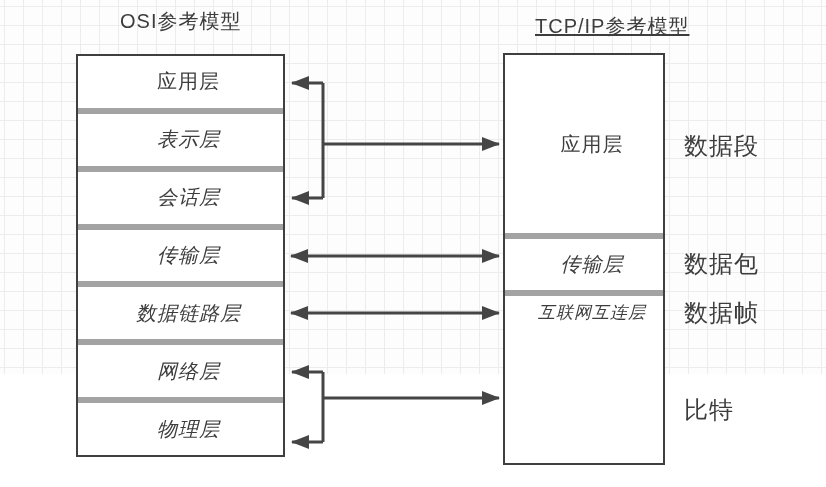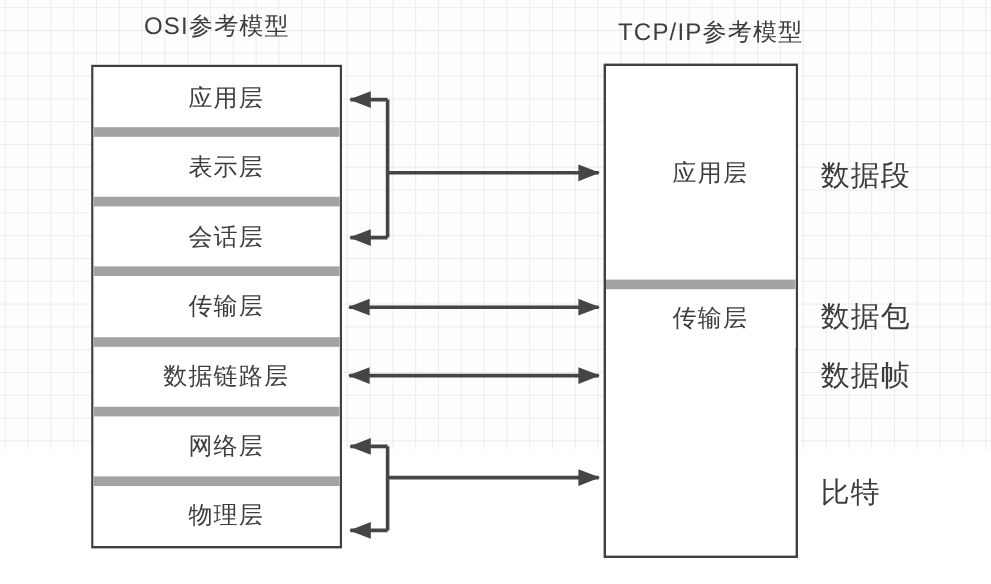--- a/index.html
+++ b/index.html
@@ -20,21 +20,21 @@
   }
 
   .title {
     position: absolute;
     font-size: 20px;
     letter-spacing: 1px;
     color: #3d3d3d;
     white-space: nowrap;
   }
   .osi-title { left: 120px; top: 8px; }
-  .tcp-title { left: 515px; top: 13px; }
+  .tcp-title { left: 535px; top: 13px; text-decoration: underline; }
 
   .model-box {
     position: absolute;
     border: 2px solid #3f3f3f;
     background: #ffffff;
     display: flex;
     flex-direction: column;
   }
   .osi-box { left: 76px; top: 54px; width: 209px; height: 403px; }
   .tcp-box { left: 503px; top: 53px; width: 162px; height: 412px; }
@@ -43,21 +43,21 @@
     display: flex;
     align-items: center;
     justify-content: center;
     font-size: 20px;
     letter-spacing: 1px;
     color: #3d3d3d;
     background: #ffffff;
     padding-left: 16px;
   }
   .osi-box .layer { flex: 1 1 0; }
-  .layer + .layer { border-top: 8px solid #a3a3a3; }
+  .layer + .layer { border-top: 6px solid #a3a3a3; font-style: italic; }
 
   .tcp-box .layer { flex: 0 0 auto; }
   .tcp-row-app  { height: 178px; }
   .tcp-row-trans { height: 57px; }
   .tcp-row-inet { height: 38px; font-size: 17px; }
   .tcp-row-host { height: 135px; }
 
   .unit-label {
     position: absolute;
     left: 684px;
@@ -98,20 +98,21 @@
     <div class="layer">会话层</div>
     <div class="layer">传输层</div>
     <div class="layer">数据链路层</div>
     <div class="layer">网络层</div>
     <div class="layer">物理层</div>
   </div>
 
   <div class="model-box tcp-box">
     <div class="layer tcp-row-app">应用层</div>
     <div class="layer tcp-row-trans">传输层</div>
+    <div class="layer tcp-row-inet">互联网互连层</div>
   </div>
 
   <div class="unit-label unit-segment">数据段</div>
   <div class="unit-label unit-packet">数据包</div>
   <div class="unit-label unit-frame">数据帧</div>
   <div class="unit-label unit-bit">比特</div>
 
   <svg class="arrows" viewBox="0 0 826 487">
     <defs>
       <marker id="arr" markerUnits="userSpaceOnUse" markerWidth="20" markerHeight="16" refX="17" refY="7" orient="auto-start-reverse">

